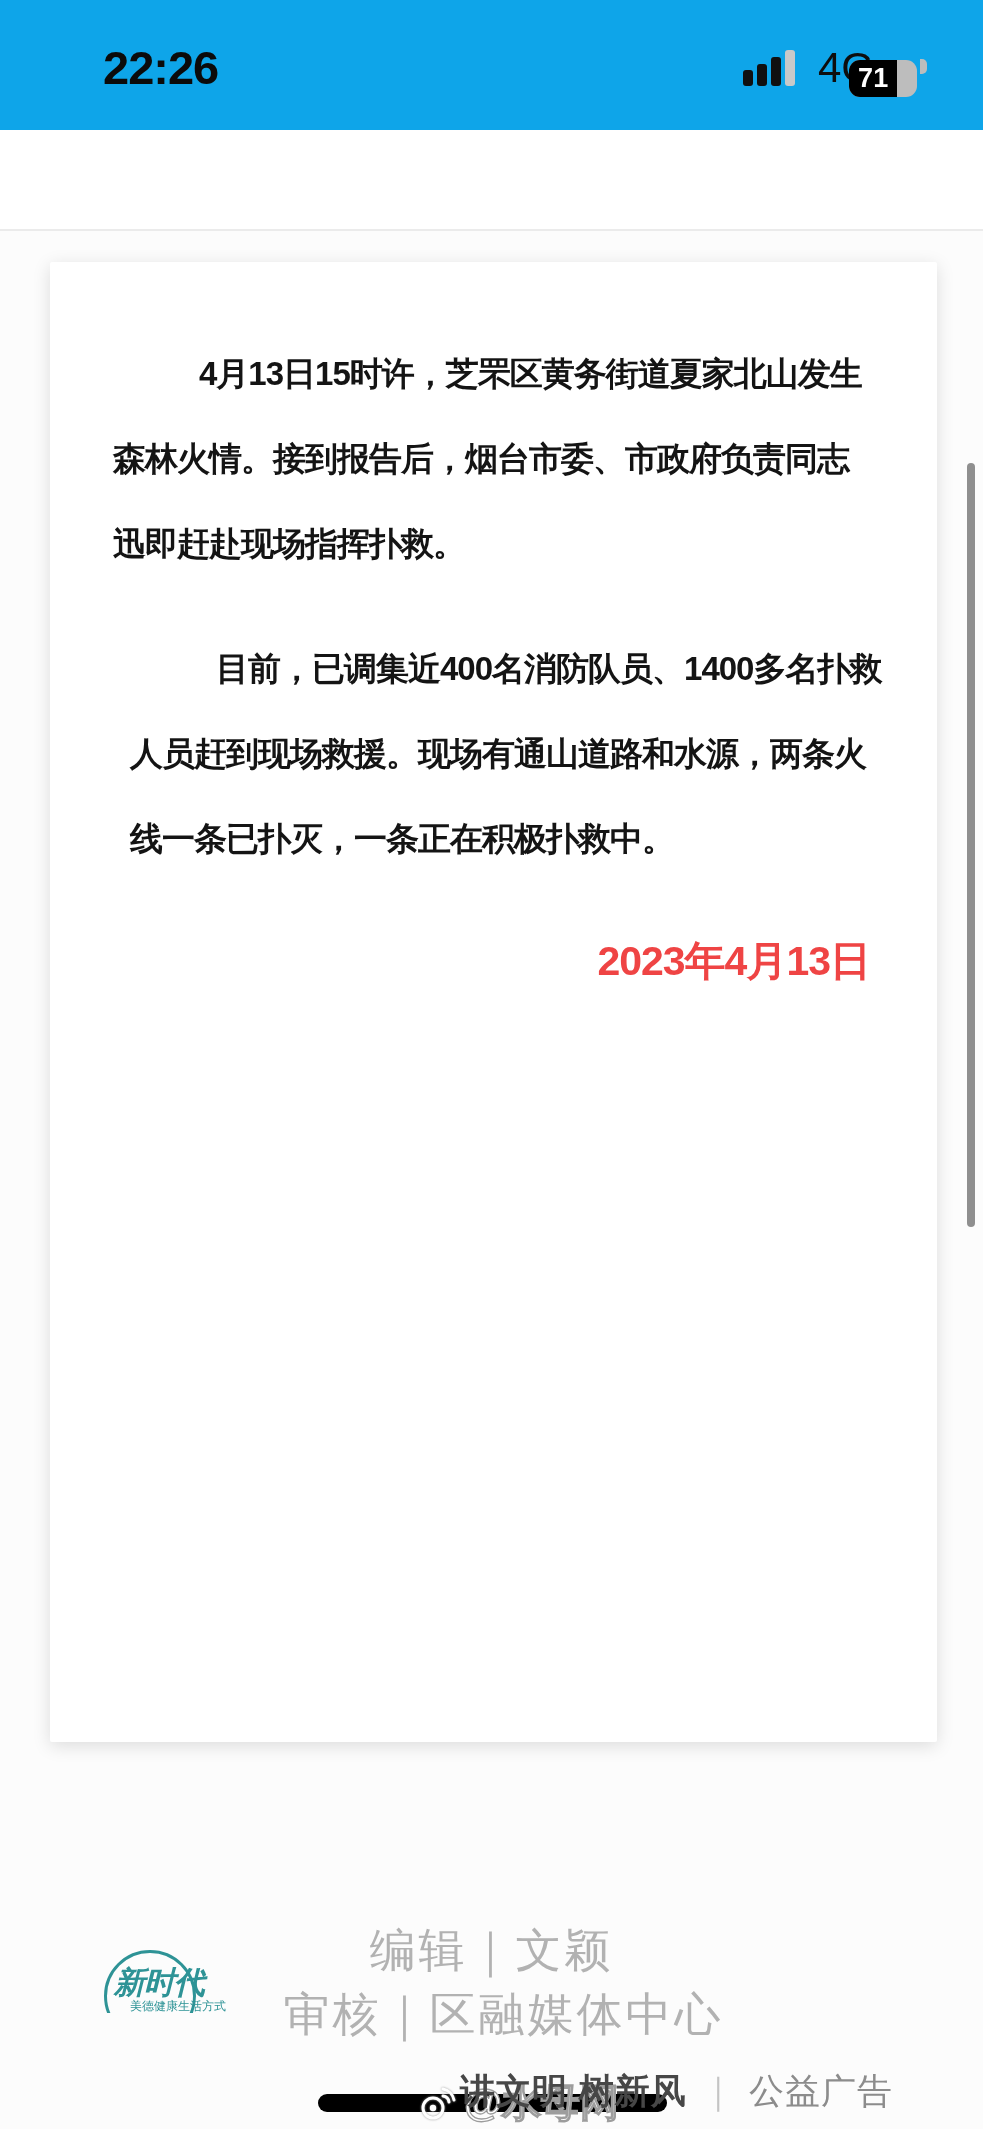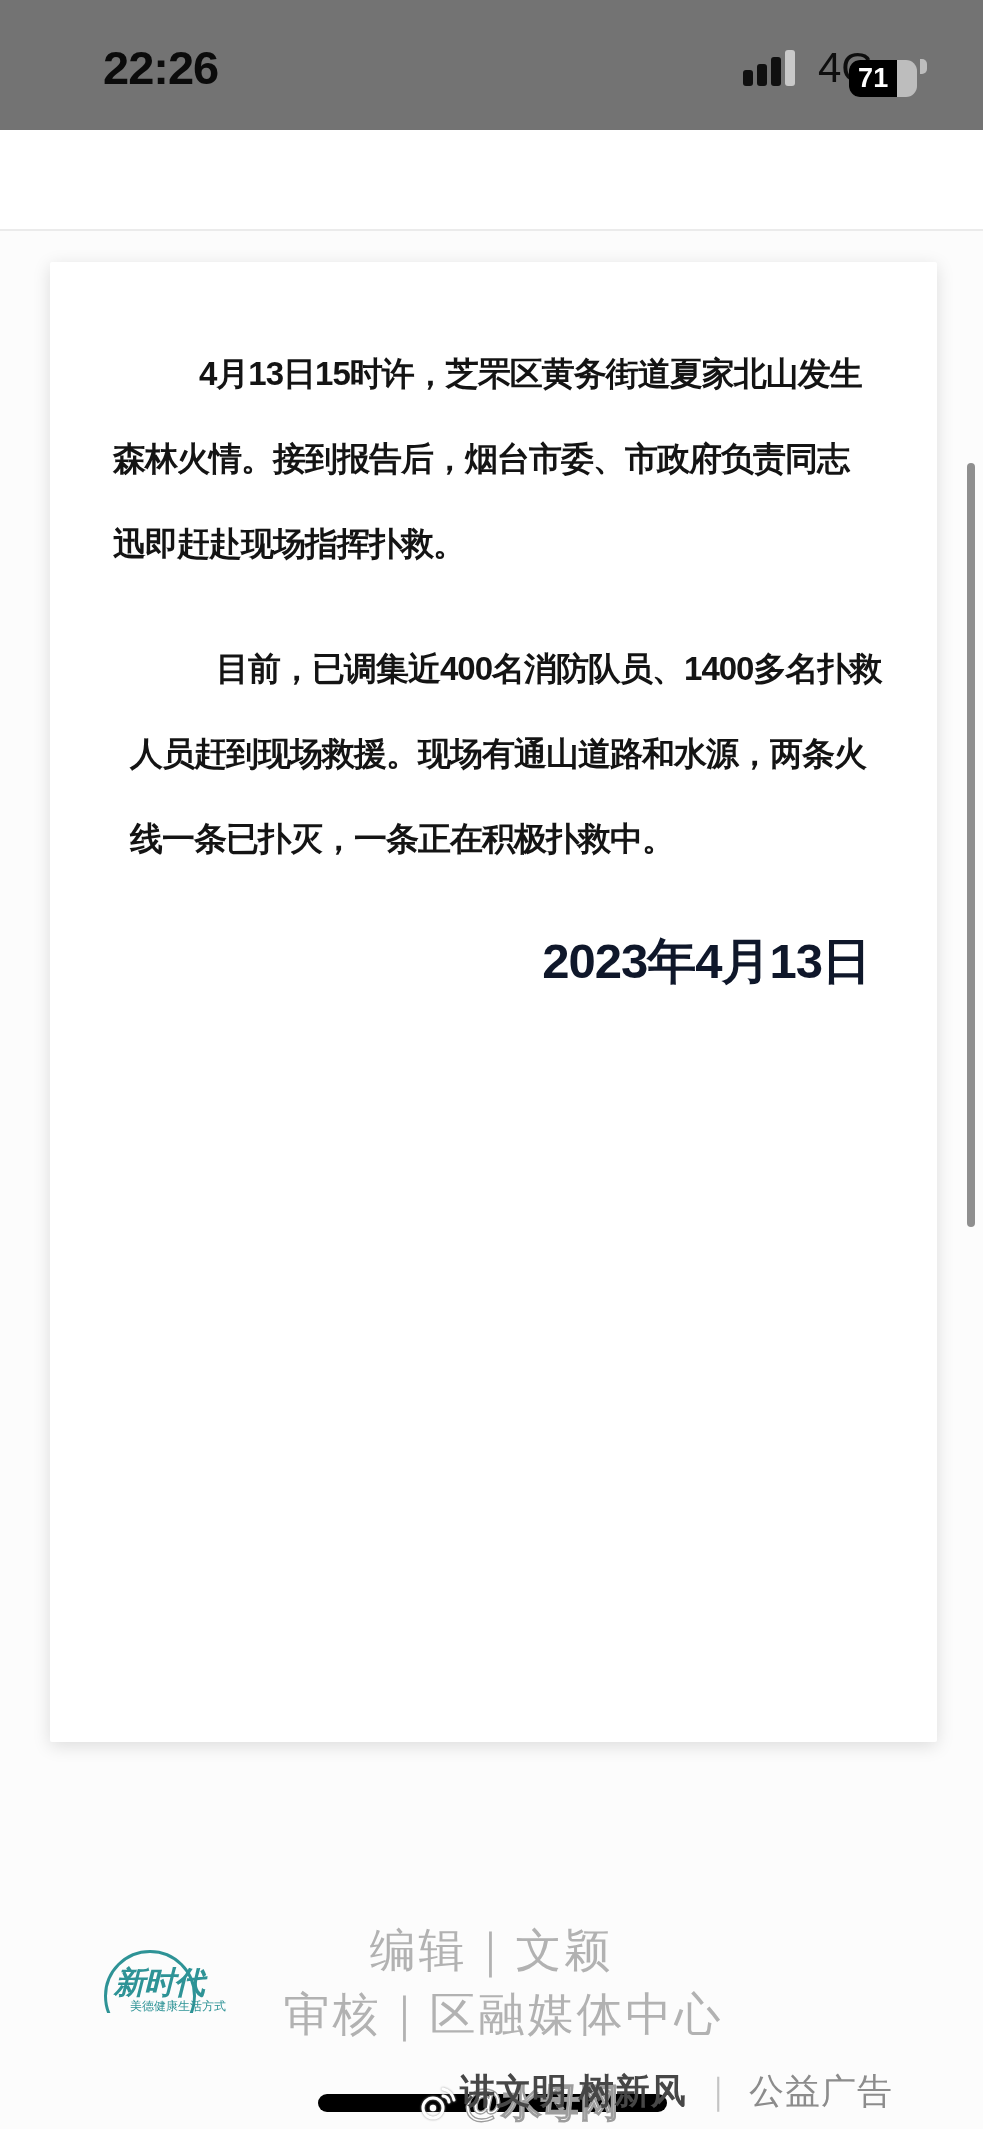--- a/index.html
+++ b/index.html
@@ -6,21 +6,21 @@
   body{
     position:relative;
     width:983px;height:2129px;
     background:#fcfcfc;
     overflow:hidden;
     font-family:"Liberation Sans","DejaVu Sans",sans-serif;
     -webkit-font-smoothing:antialiased;
   }
 
   
-  .status-bar{position:absolute;left:0;top:0;width:983px;height:130px;background:#737373;}
+  .status-bar{position:absolute;left:0;top:0;width:983px;height:130px;background:#0ea5e9;}
   .status-time{position:absolute;left:103px;top:40px;font-size:47px;font-weight:700;color:#0b0b0b;letter-spacing:-1px;}
   .signal{position:absolute;left:743px;top:50px;width:62px;height:36px;display:flex;align-items:flex-end;gap:4px;}
   .signal i{display:block;width:10px;border-radius:3px;background:#101010;}
   .signal i:nth-child(1){height:16px;}
   .signal i:nth-child(2){height:22px;}
   .signal i:nth-child(3){height:29px;}
   .signal i:nth-child(4){height:36px;background:#c9c9c9;}
   .network{position:absolute;left:818px;top:44px;font-size:42px;font-weight:500;color:#0e0e0e;}
   .battery{position:absolute;left:849px;top:60px;width:68px;height:37px;border-radius:11px;background:#bdbdbd;overflow:hidden;display:flex;align-items:flex-end;}
   .battery-fill{width:71%;height:100%;background:#000;color:#fff;font-size:27px;font-weight:700;display:flex;align-items:center;justify-content:center;}
@@ -46,22 +46,22 @@
   .card p{
     margin:0;width:764px;
     font-size:33px;line-height:85px;letter-spacing:-1px;
     font-weight:600;color:#141414;
     text-indent:86px;
     word-break:break-all;
   }
   .card p + p{margin-top:40px;margin-left:17px;}
   .article-date{
     margin-top:38px;width:757px;
-    font-size:49px;line-height:85px;letter-spacing:-1px;
-    font-weight:600;color:#0f172a;
+    font-size:41px;line-height:85px;letter-spacing:-1px;
+    font-weight:600;color:#ef4444;
     text-align:right;
   }
 
   
   .scrollbar-thumb{position:absolute;left:967px;top:463px;width:8px;height:764px;border-radius:4px;background:#8f8f8f;}
 
   
   .credit{position:absolute;left:0;width:983px;text-align:center;font-size:46px;letter-spacing:3px;color:#b2b2b2;}
   .credit.l1{top:1920px;}
   .credit.l2{top:1984px;margin-left:12px;}

